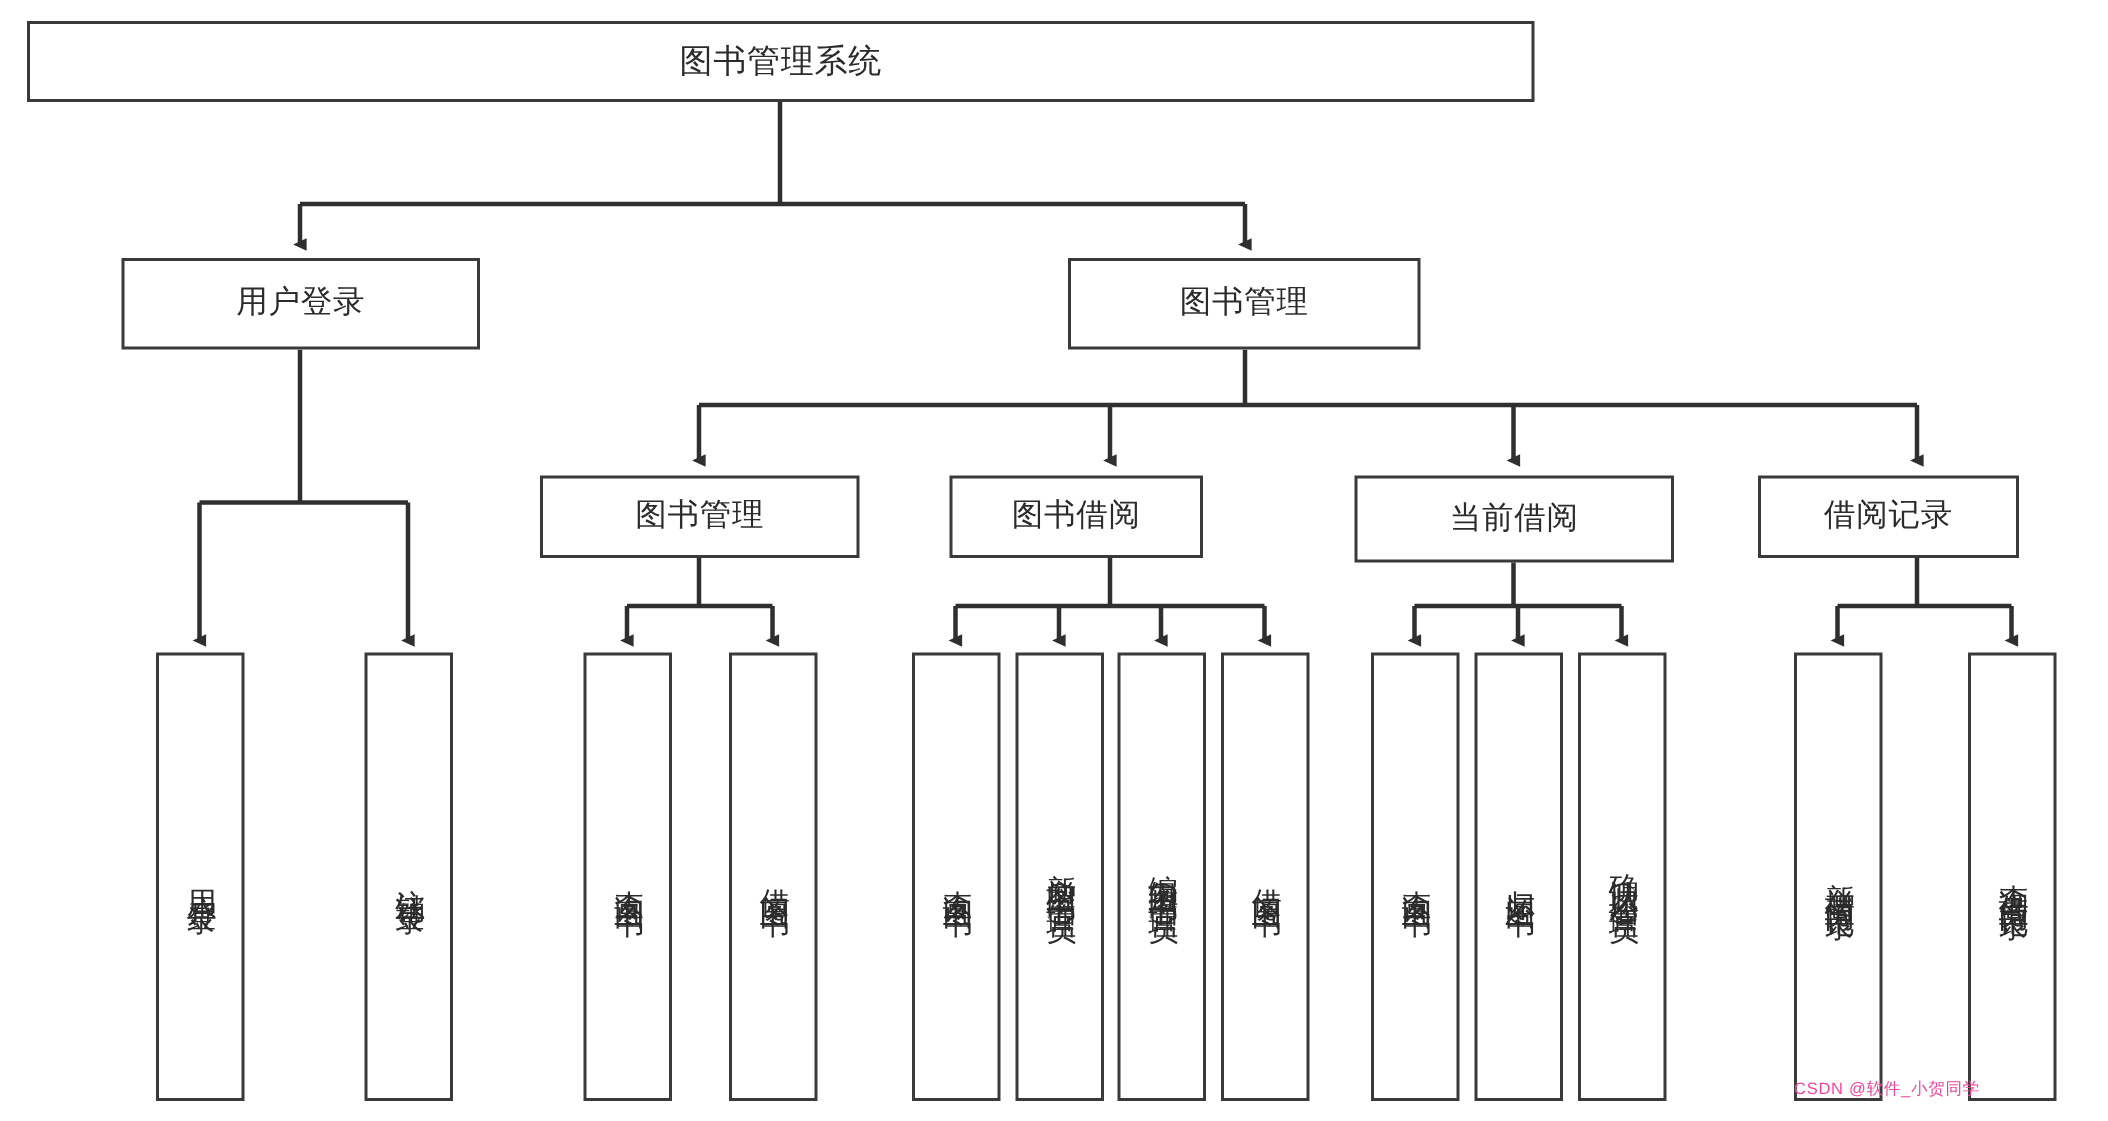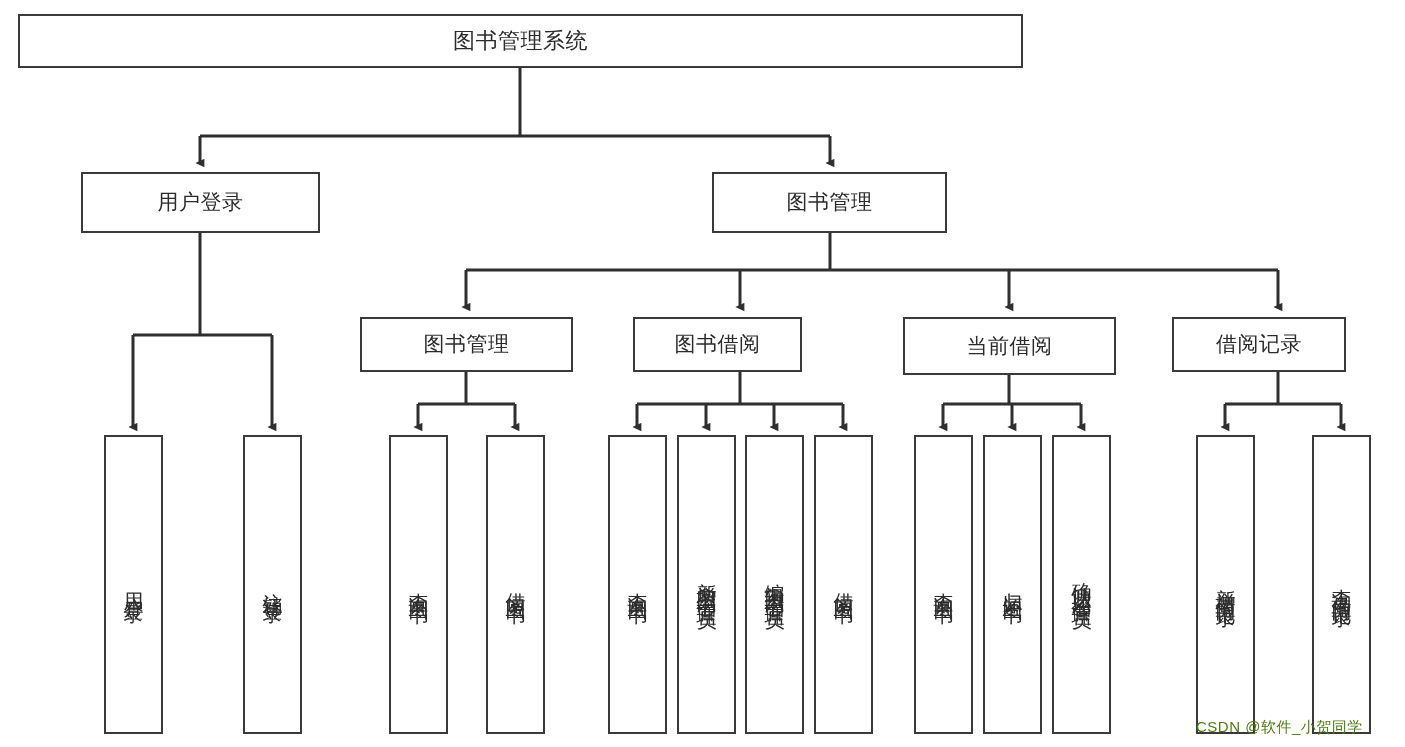--- a/index.html
+++ b/index.html
@@ -54,22 +54,22 @@
     writing-mode: vertical-rl;
     text-orientation: upright;
     font-size: 20px;
     letter-spacing: 4px;
     line-height: 1.05;
     max-height: 100%;
   }
   #root-node .label { font-size: 22px; font-family: Liberation Serif, serif; }
   .watermark {
     position: absolute;
-    font-size: 15px;
-    color: #4d7c0f;
+    font-size: 11px;
+    color: #ec4899;
     white-space: nowrap;
     letter-spacing: 0.5px;
     font-family: "Liberation Sans", "DejaVu Sans", sans-serif;
   }
 </style>
 </head>
 <body>
 
 <div id="canvas-wrap">
 

